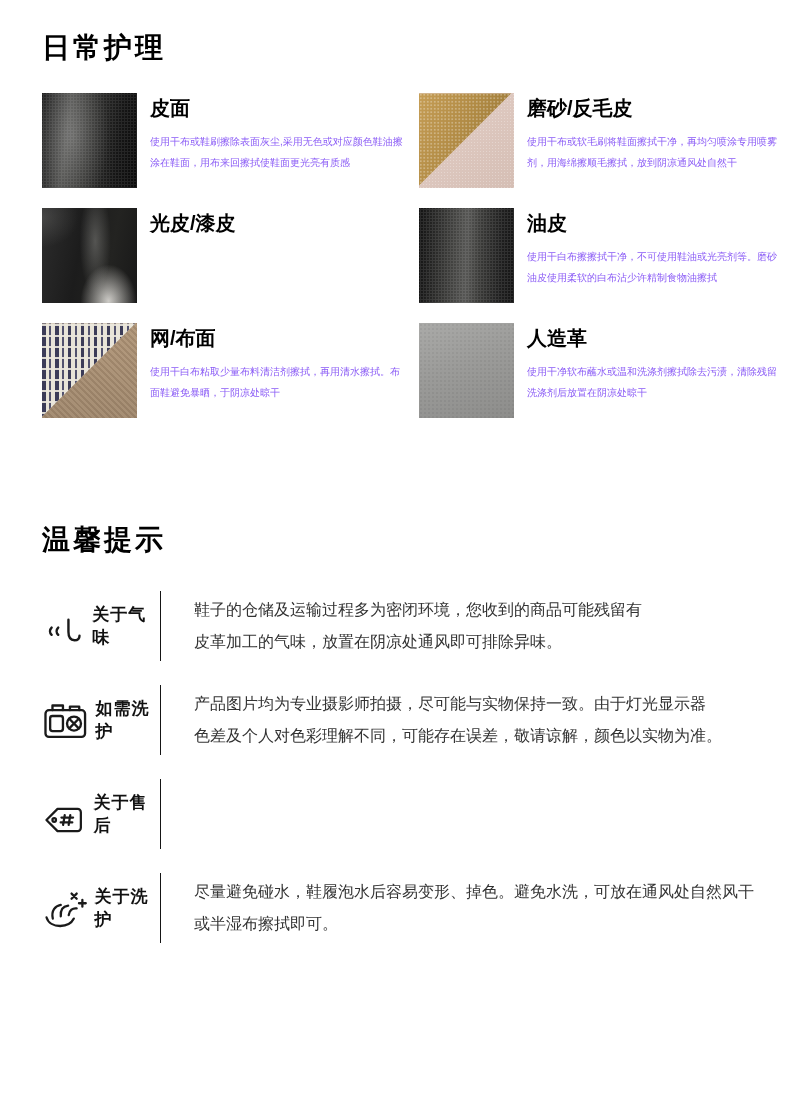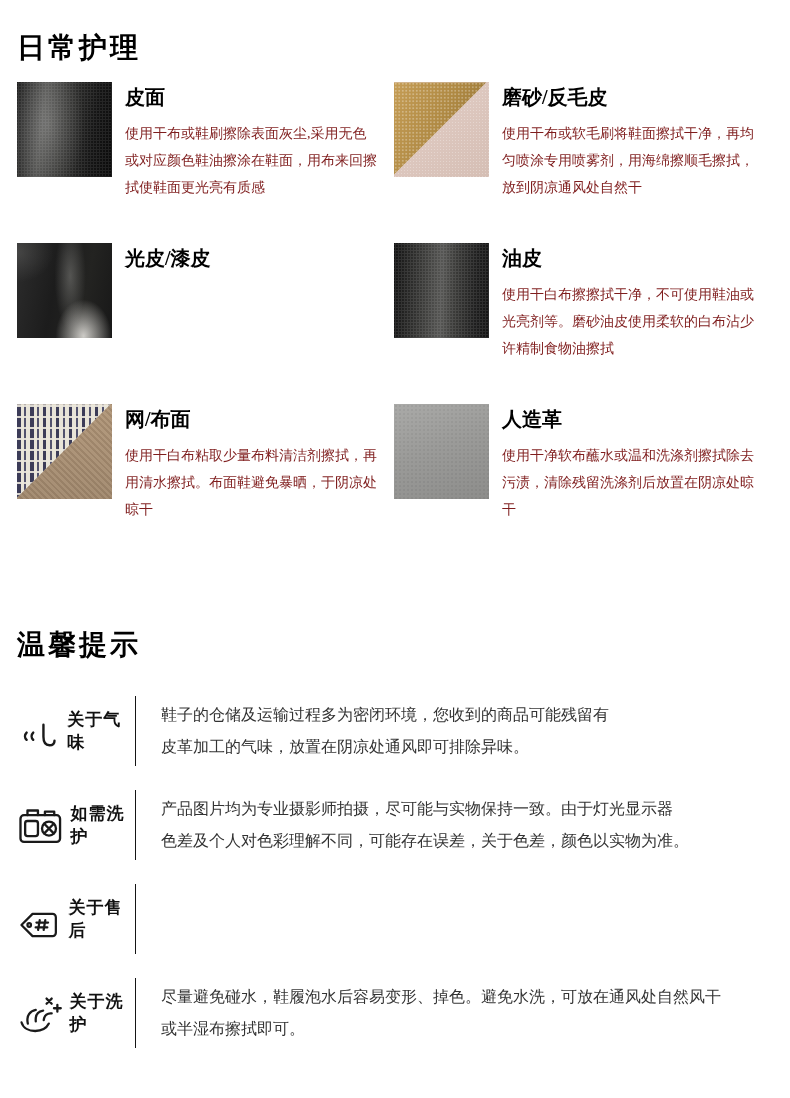--- a/index.html
+++ b/index.html
@@ -3,45 +3,44 @@
 <meta charset="utf-8">
 <style>
   * { box-sizing: border-box; }
   html, body { margin: 0; padding: 0; background: #ffffff; }
   body {
     width: 790px; height: 1098px;
     font-family: "Liberation Sans", "DejaVu Sans", sans-serif;
     color: #111;
     overflow: hidden;
   }
-  .page { width: 790px; height: 1098px; padding: 30px 20px 0 17px; }
+  .page { width: 790px; height: 1098px; padding: 30px 20px 0 42px; }
 
   
   .sec-title {
     font-size: 28px; font-weight: 700; letter-spacing: 3px;
     color: #000; margin: 0; line-height: 1.3;
   }
   .subtitle {
     margin: 12px 0 0 0; font-size: 18px; color: #3c3c3c; letter-spacing: 2px;
   }
 
   
   .care-grid {
-    margin-top: 16px;
+    margin-top: 27px;
     display: grid;
     grid-template-columns: 377px 1fr;
-    row-gap: 42px;
-    font-family: Liberation Serif, serif;
+    row-gap: 20px;
   }
   .care-item { display: flex; gap: 13px; }
   .care-text h3 {
     margin: 2px 0 9px 0; font-size: 20px; font-weight: 700; color: #000;
   }
   .care-text p {
-    margin: 0; width: 253px; font-size: 14px; line-height: 27px; color: #7f1d1d;
+    margin: 0; width: 253px; font-size: 10px; line-height: 21px; color: #8b5cf6;
   }
 
   
   .swatch { width: 95px; height: 95px; flex: none; position: relative; overflow: hidden; }
   .swatch::before { content: ""; position: absolute; inset: 0; }
 
   
   .swatch-1 {
     background:
       radial-gradient(rgba(255,255,255,0.08) 1px, transparent 1.2px),
@@ -113,21 +112,21 @@
   .tip-rows { margin-top: 20px; }
   .tip-row { display: flex; align-items: center; min-height: 94px; }
   .tip-icon-col {
     width: 118px; flex: none;
     display: flex; flex-direction: row; align-items: flex-end; gap: 7px;
   }
   .tip-icon-col svg { display: block; }
   .tip-label { font-size: 17px; font-weight: 700; color: #111; letter-spacing: 1px; }
   .tip-divider { width: 1px; height: 70px; background: #151515; flex: none; }
   .tip-text {
-    margin: 0 0 0 25px; flex: 1;
+    margin: 0 0 0 33px; flex: 1;
     font-size: 16px; line-height: 32px; color: #333;
     white-space: pre-line;
   }
   .icon-stroke { stroke: #1a1a1a; fill: none; stroke-width: 2; stroke-linecap: round; stroke-linejoin: round; }
 </style>
 </head>
 <body>
 
 <div class="page">
 
@@ -212,21 +211,21 @@
             <path class="icon-stroke" d="M9 10 V6 h9 v4"></path>
             <path class="icon-stroke" d="M24 10 V7 h8 v3"></path>
             <rect class="icon-stroke" x="7" y="15" width="11" height="13" rx="2"></rect>
             <circle class="icon-stroke" cx="27.5" cy="21.5" r="6"></circle>
             <path class="icon-stroke" d="M23.4 17.4 L31.6 25.6 M31.6 17.4 L23.4 25.6"></path>
           </svg>
           <div class="tip-label">如需洗护</div>
         </div>
         <div class="tip-divider"></div>
         <p class="tip-text">产品图片均为专业摄影师拍摄，尽可能与实物保持一致。由于灯光显示器
-色差及个人对色彩理解不同，可能存在误差，关于色差，颜色以实物为准。</p>
+色差及个人对色彩理解不同，可能存在误差，敬请谅解，颜色以实物为准。</p>
       </div>
 
       <div class="tip-row">
         <div class="tip-icon-col">
           <svg width="48" height="34" viewBox="0 0 40 28">
             <path class="icon-stroke" d="M14 4 h18 a3 3 0 0 1 3 3 v14 a3 3 0 0 1 -3 3 h-18 L4 14 Z"></path>
             <circle class="icon-stroke" cx="11" cy="14" r="1.6"></circle>
             <path class="icon-stroke" d="M20.5 9.5 L19 18.5 M25.5 9.5 L24 18.5 M17.5 11.8 H28 M16.8 16.2 H27.3"></path>
           </svg>
           <div class="tip-label">关于售后</div>

